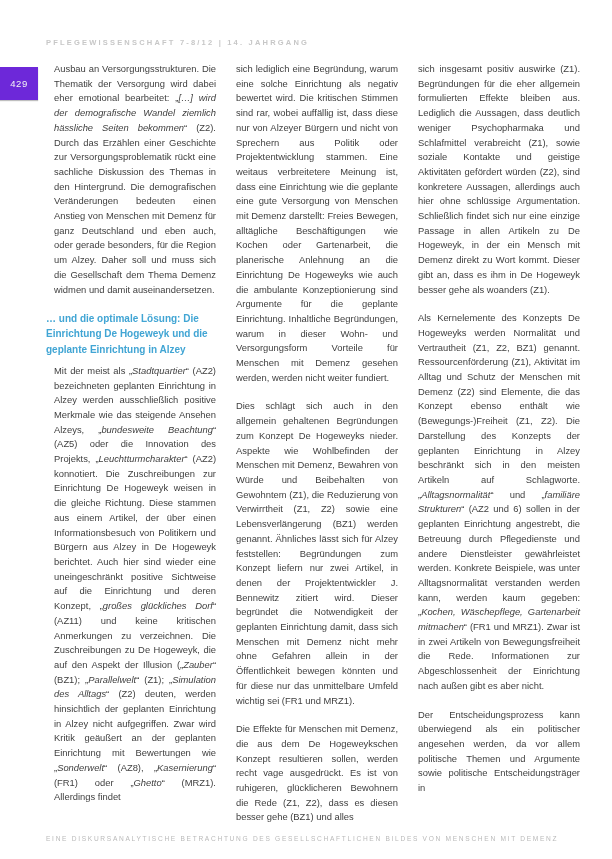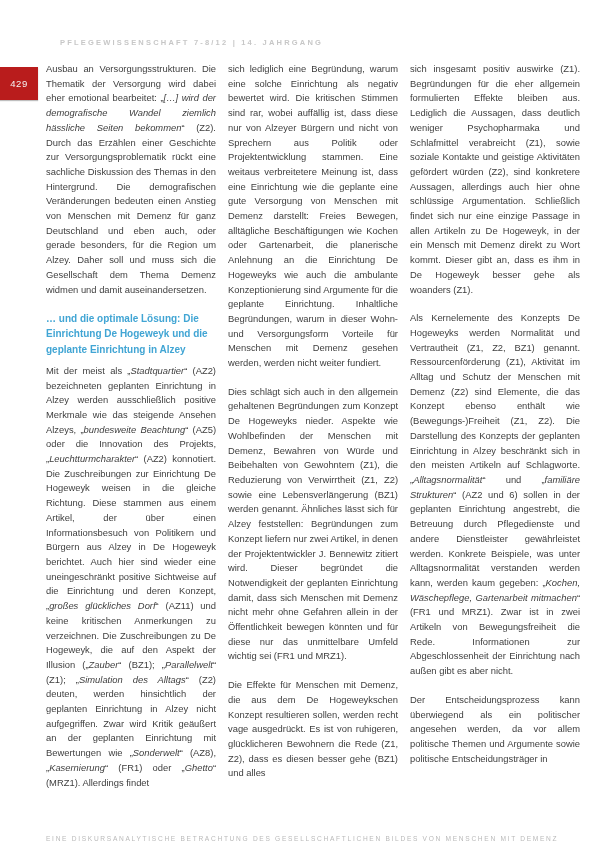--- a/index.html
+++ b/index.html
@@ -4,47 +4,47 @@
 <style>
   html, body { margin: 0; padding: 0; }
   body {
     width: 612px; height: 859px;
     background: #ffffff;
     font-family: "Liberation Sans", sans-serif;
     position: relative;
     overflow: hidden;
   }
   .journal-header {
-    position: absolute; left: 60px; top: 38px;
+    position: absolute; left: 46px; top: 38px;
     font-size: 7.5px; font-weight: bold;
     letter-spacing: 2.2px;
     color: #c7c7c7;
     text-transform: uppercase;
     white-space: nowrap;
   }
   .page-badge {
     position: absolute; left: 0; top: 67px;
     width: 38px; height: 33px;
-    background: #b91c1c;
+    background: #6d28d9;
     color: #f4f4f4;
     display: flex; align-items: center; justify-content: center;
     font-size: 9.5px; letter-spacing: 0.5px;
     box-shadow: 0 1px 1px rgba(0,0,0,0.25);
   }
   .columns {
     position: absolute; left: 46px; top: 62px;
     width: 534px;
     display: flex; gap: 12px;
   }
   .col { width: 170px; }
   .para {
     font-size: 9.4px; line-height: 14.7px;
     text-align: justify;
     color: #3e3e3e;
-    margin: 0 0 14px 0;
+    margin: 0 0 14px 8px;
     hyphens: auto;
     -webkit-hyphens: auto;
   }
   .para i { font-style: italic; }
   .blue-heading {
     color: #41a5d4;
     font-size: 10px; line-height: 15.2px;
     font-weight: bold;
     margin: 2px 0 7px 0;
   }

